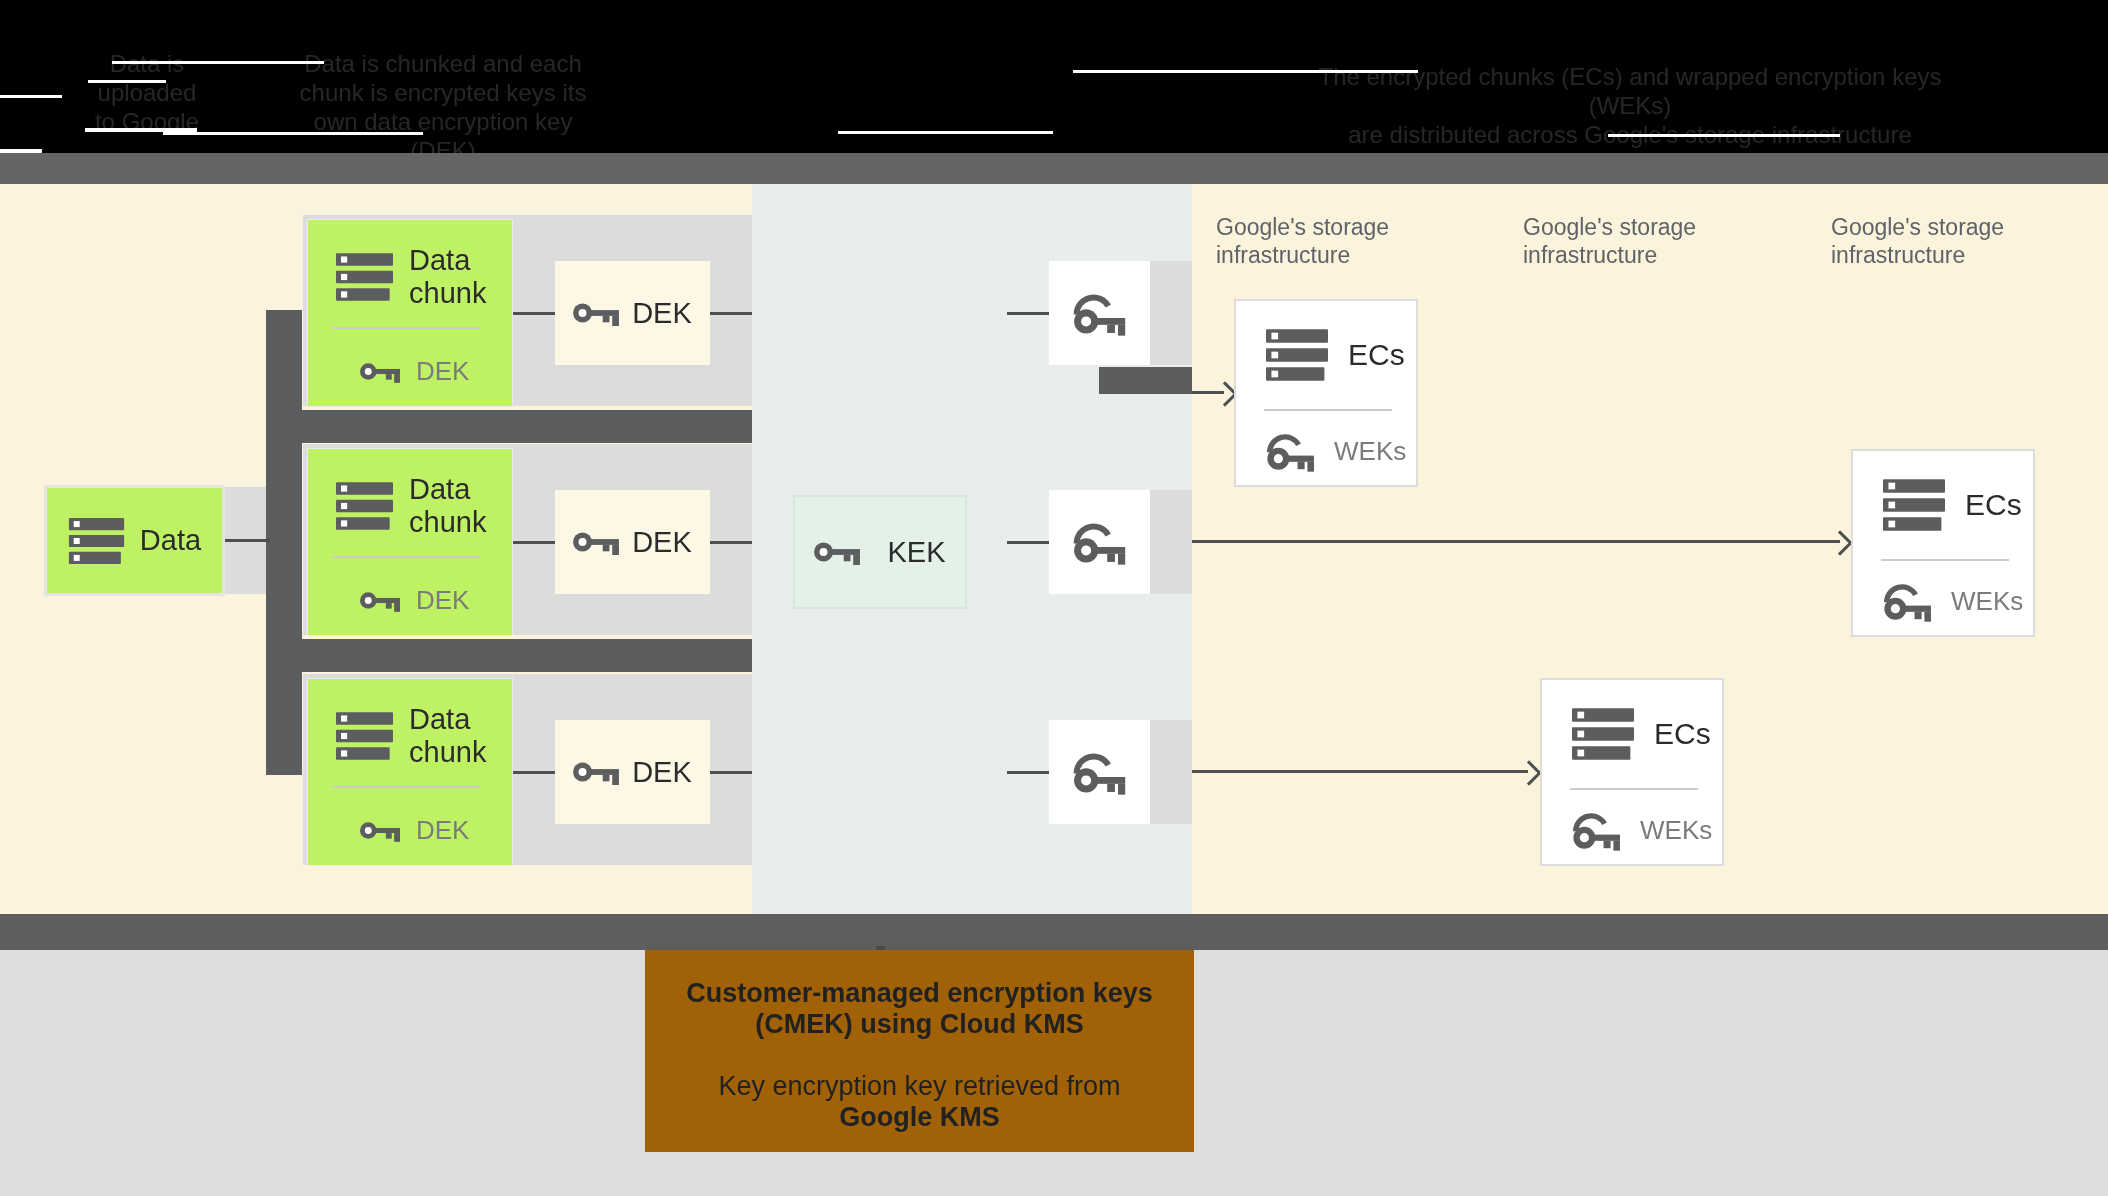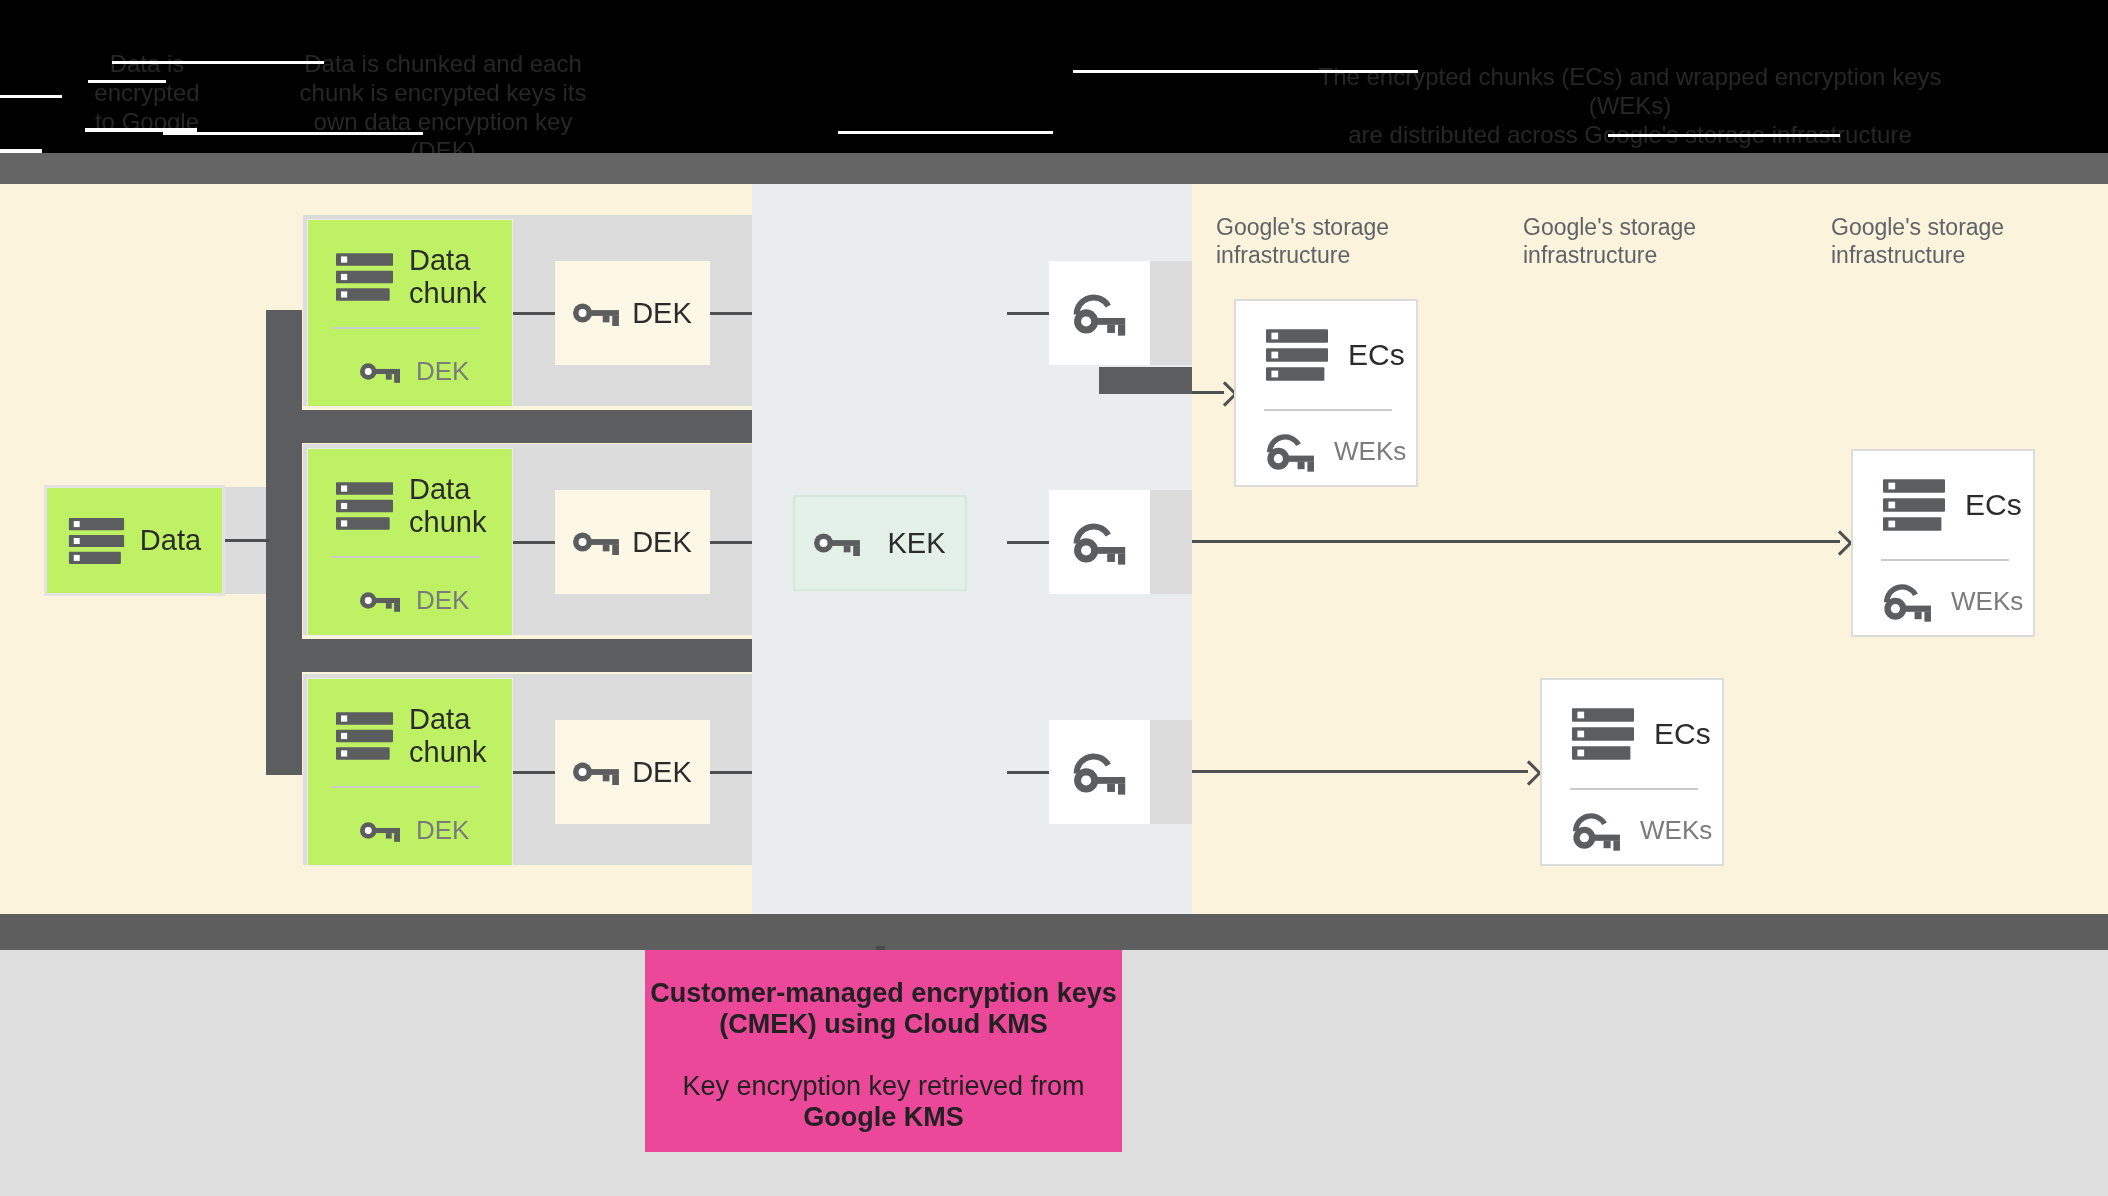--- a/index.html
+++ b/index.html
@@ -31,32 +31,32 @@
   .databox{left:44px;top:485px;width:181px;height:111px;border:3px solid #E4E4E4;display:flex;align-items:center;justify-content:center;gap:15px;}
   .boxlabel{font-size:29px;color:#2B2B2B;}
   .chunkbox{width:206px;height:188px;left:307px;border:1px solid #ECECEC;}
   .chunk-top{position:absolute;left:28px;top:24px;display:flex;align-items:center;gap:16px;}
   .chunk-title{font-size:29px;line-height:33px;color:#2B2B2B;}
   .divider{position:absolute;height:2px;background:#CBCBCB;}
   .chunk-div{left:24px;top:107px;width:148px;}
   .chunk-bot{position:absolute;left:52px;top:136px;display:flex;align-items:center;gap:16px;}
   .graylabel{font-size:26px;color:#7B7B7B;}
   .dekbox{position:absolute;left:555px;width:155px;height:104px;background:#FDF7E6;display:flex;align-items:center;justify-content:center;gap:13px;}
-  .kekbox{position:absolute;left:793px;top:495px;width:174px;height:96px;background:#E3F1E9;border:2px solid #D6E8DD;box-sizing:border-box;display:flex;align-items:center;justify-content:center;gap:27px;}
+  .kekbox{position:absolute;left:793px;top:495px;width:174px;height:114px;background:#E3F1E9;border:2px solid #D6E8DD;box-sizing:border-box;display:flex;align-items:center;justify-content:center;gap:27px;}
   .wrapbox{position:absolute;left:1049px;width:101px;height:104px;background:#fff;display:flex;align-items:center;justify-content:center;}
   .wrapshadow{position:absolute;left:1150px;width:42px;height:104px;background:#DCDCDC;}
   .ecsbox{position:absolute;width:184px;height:188px;background:#fff;border:2px solid #DCDCDC;box-sizing:border-box;}
   .ecs-top{position:absolute;left:30px;top:28px;display:flex;align-items:center;gap:20px;}
   .ecs-div{left:28px;top:108px;width:128px;}
   .ecs-bot{position:absolute;left:30px;top:130px;display:flex;align-items:center;gap:18px;}
 
   .storelabel{position:absolute;top:213px;font-size:23px;line-height:28px;color:#5F6368;}
 
   
-  .caption-box{position:absolute;left:645px;top:950px;width:477px;height:202px;background:#ec4899;text-align:center;color:#212121;}
+  .caption-box{position:absolute;left:645px;top:950px;width:549px;height:202px;background:#a16207;text-align:center;color:#212121;}
   .cap-title{margin-top:28px;font-size:27px;line-height:31px;font-weight:bold;}
   .cap-sub{margin-top:31px;font-size:27px;line-height:31px;}
   .cap-sub .bold{font-weight:bold;}
   .notch{position:absolute;left:876px;top:946px;width:9px;height:7px;background:#4A4A4A;}
 
   .icon{display:block;flex:none;}
 </style>
 </head>
 <body>
 
@@ -92,21 +92,21 @@
       </g>
     </g>
   </defs>
 </svg>
 
 <div id="canvas">
 
   <div class="abs hdr">
     <div class="hstep" style="left:47px;top:49px;width:200px;">
       <div>Data is</div>
-      <div>encrypted</div>
+      <div>uploaded</div>
       <div>to Google</div>
     </div>
     <div class="hstep" style="left:283px;top:49px;width:320px;">
       <div>Data is chunked and each</div>
       <div>chunk is encrypted keys its</div>
       <div>own data encryption key (DEK)</div>
     </div>
     <div class="hstep" style="left:767px;top:49px;width:440px;">
     </div>
     <div class="hstep" style="left:1305px;top:62px;width:650px;">

